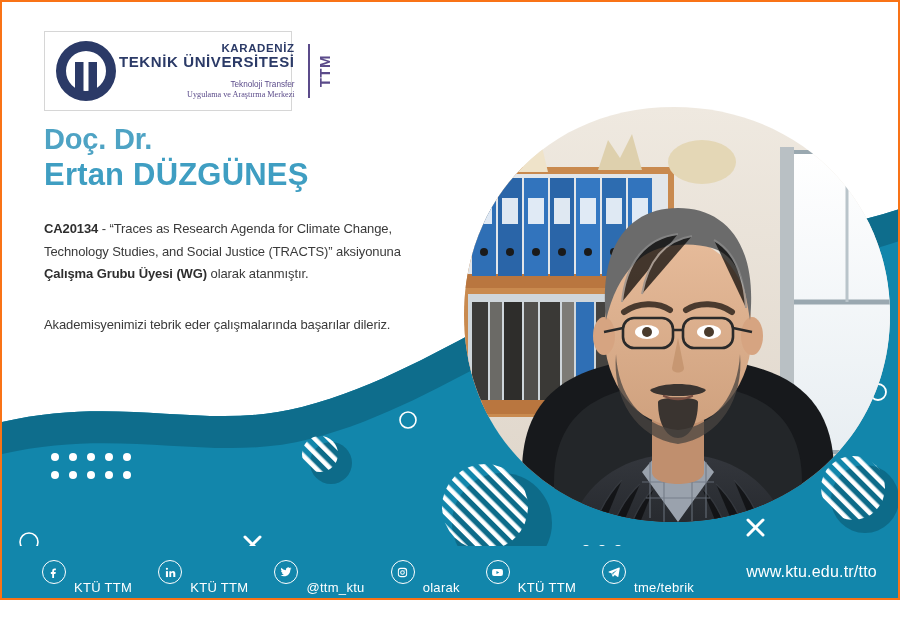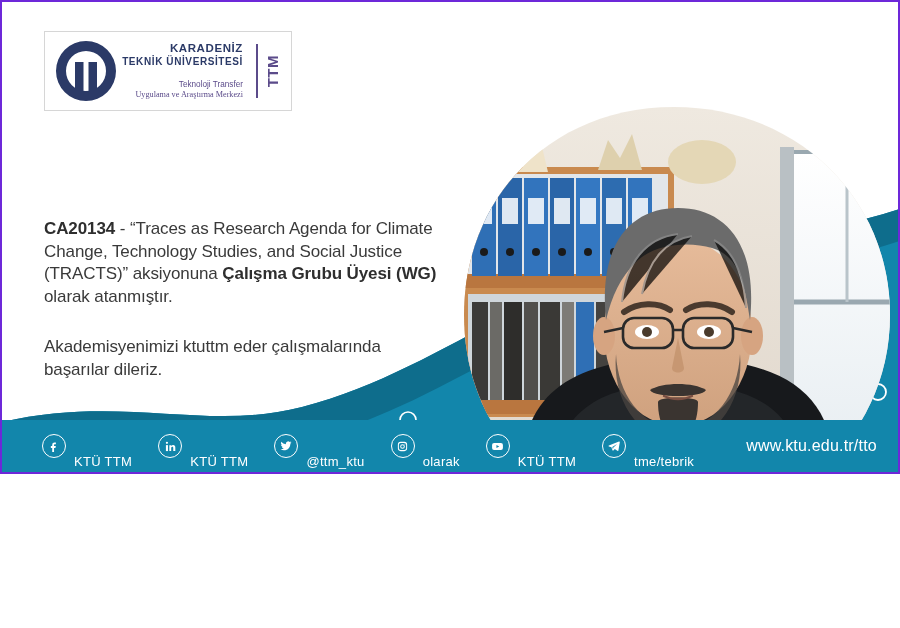--- a/index.html
+++ b/index.html
@@ -1,24 +1,24 @@
 <!DOCTYPE html>
 <html><head>
 <meta charset="utf-8">
 <style>
   html,body{margin:0;padding:0;background:#fff;}
   body{font-family:"Liberation Sans","DejaVu Sans",sans-serif;}
 
   #poster{
     position:relative;
-    width:900px;height:474px;
+    width:900px;height:600px;
     overflow:hidden;
     background:#ffffff;
     box-sizing:border-box;
-    border:2px solid #6d28d9;
+    border:2px solid #f97316;
   }
 
   
   .bg-layer{position:absolute;inset:0;width:900px;height:628px;}
 
   
   .logo-box{
     position:absolute;left:42px;top:29px;width:248px;height:80px;
     background:#ffffff;border:1px solid #d6d6d6;
     box-sizing:border-box;
@@ -28,21 +28,21 @@
   .logo-textblock{
     flex:1 1 auto;display:flex;align-items:center;justify-content:flex-end;
     padding-right:4px;
   }
   .logo-lines{text-align:right;padding-right:7px;}
   .logo-l1{
     font-size:11.5px;font-weight:bold;color:#2b3a67;letter-spacing:.6px;
     line-height:13px;white-space:nowrap;
   }
   .logo-l2{
-    font-size:10px;font-weight:bold;color:#2b3a67;letter-spacing:.6px;
+    font-size:15px;font-weight:bold;color:#2b3a67;letter-spacing:.6px;
     line-height:13px;white-space:nowrap;
   }
   .logo-l3{
     font-size:8.2px;color:#5b4b8a;line-height:10.5px;white-space:nowrap;
     margin-top:12px;
   }
   .logo-l4{font-size:8.2px;color:#5b4b8a;line-height:10.5px;white-space:nowrap;font-family:Liberation Serif, serif;}
   .logo-rule{width:2px;height:54px;background:#5b4b8a;margin:0 6px;flex:0 0 auto;}
   .logo-ttm{
     writing-mode:vertical-rl;transform:rotate(180deg);
@@ -57,21 +57,21 @@
     letter-spacing:-.2px;
   }
   .title-name{
     font-size:31px;font-weight:bold;color:#3f9ec2;line-height:38px;
     letter-spacing:.2px;
   }
 
   
   .body-wrap{position:absolute;left:42px;top:216px;width:400px;}
   .para{
-    font-size:17px;color:#3a3a3a;line-height:22.5px;letter-spacing:-.1px;
+    font-size:13px;color:#3a3a3a;line-height:22.5px;letter-spacing:-.1px;
   }
   .para.second{margin-top:28px;}
   .para b{font-weight:bold;color:#2e2e2e;}
 
   
   .footer{
     position:absolute;left:0;bottom:0;width:900px;height:52px;
     background:#1286ab;display:flex;align-items:center;
     padding-left:40px;box-sizing:border-box;
   }
@@ -182,26 +182,30 @@
         <div class="logo-l1">KARADENİZ</div>
         <div class="logo-l2">TEKNİK ÜNİVERSİTESİ</div>
         <div class="logo-l3">Teknoloji Transfer</div>
         <div class="logo-l4">Uygulama ve Araştırma Merkezi</div>
       </div>
       <div class="logo-rule"></div>
       <div class="logo-ttm">TTM</div>
     </div>
   </div>
 
+  <div class="title-wrap">
+    <div class="title-pre">Doç. Dr.</div>
+    <div class="title-name">Ertan DÜZGÜNEŞ</div>
+  </div>
 
   <div class="body-wrap">
     <div class="para">
       <b>CA20134</b><span> - “Traces as Research Agenda for Climate Change, Technology Studies, and Social Justice (TRACTS)” aksiyonuna </span><b>Çalışma Grubu Üyesi (WG)</b><span> olarak atanmıştır.</span>
     </div>
-    <div class="para second">Akademisyenimizi ktuttm eder çalışmalarında başarılar dileriz.</div>
+    <div class="para second">Akademisyenimizi tebrik eder çalışmalarında başarılar dileriz.</div>
   </div>
 
   <svg class="portrait" viewBox="462 105 426 470">
     <defs>
       <linearGradient id="wallg" x1="0" y1="0" x2="0" y2="1">
         <stop offset="0" stop-color="#efe9e0"></stop>
         <stop offset="1" stop-color="#dcd2c6"></stop>
       </linearGradient>
       <linearGradient id="wing" x1="0" y1="0" x2="0" y2="1">
         <stop offset="0" stop-color="#ffffff"></stop>

